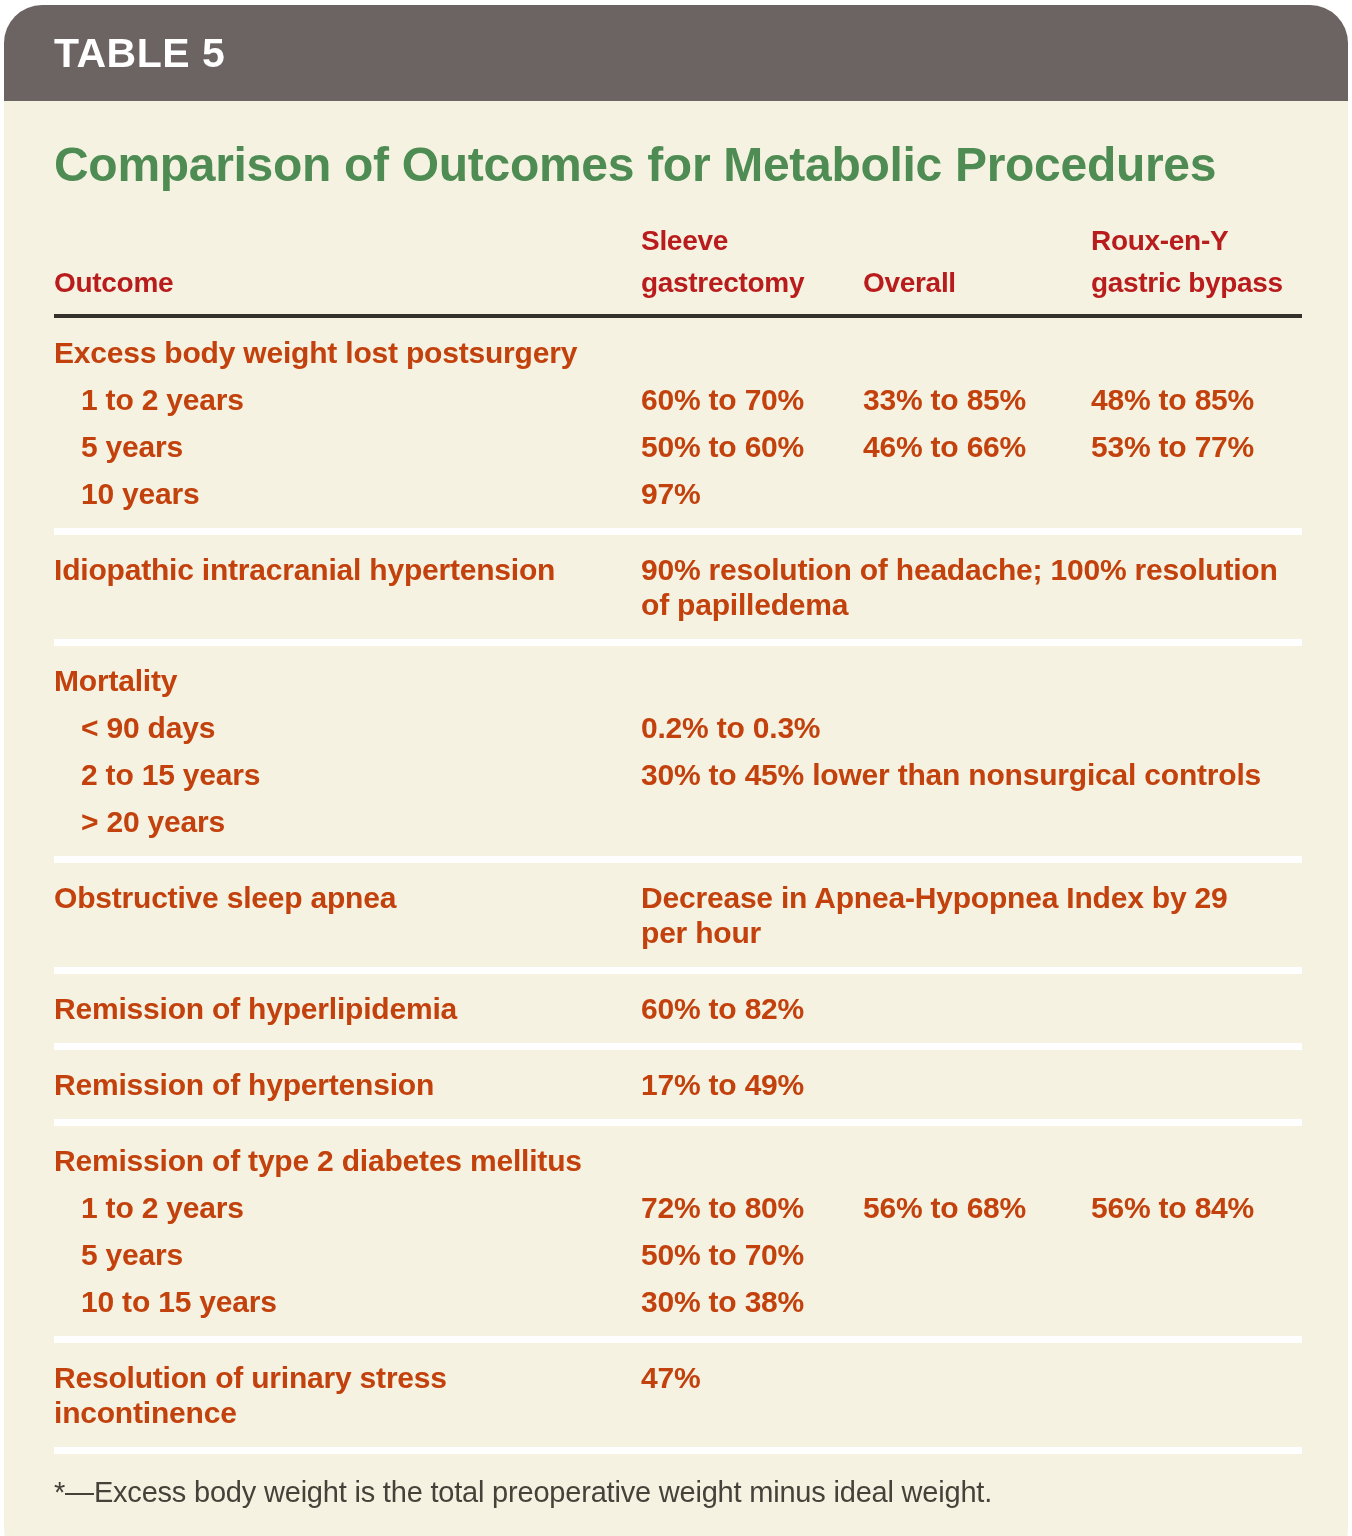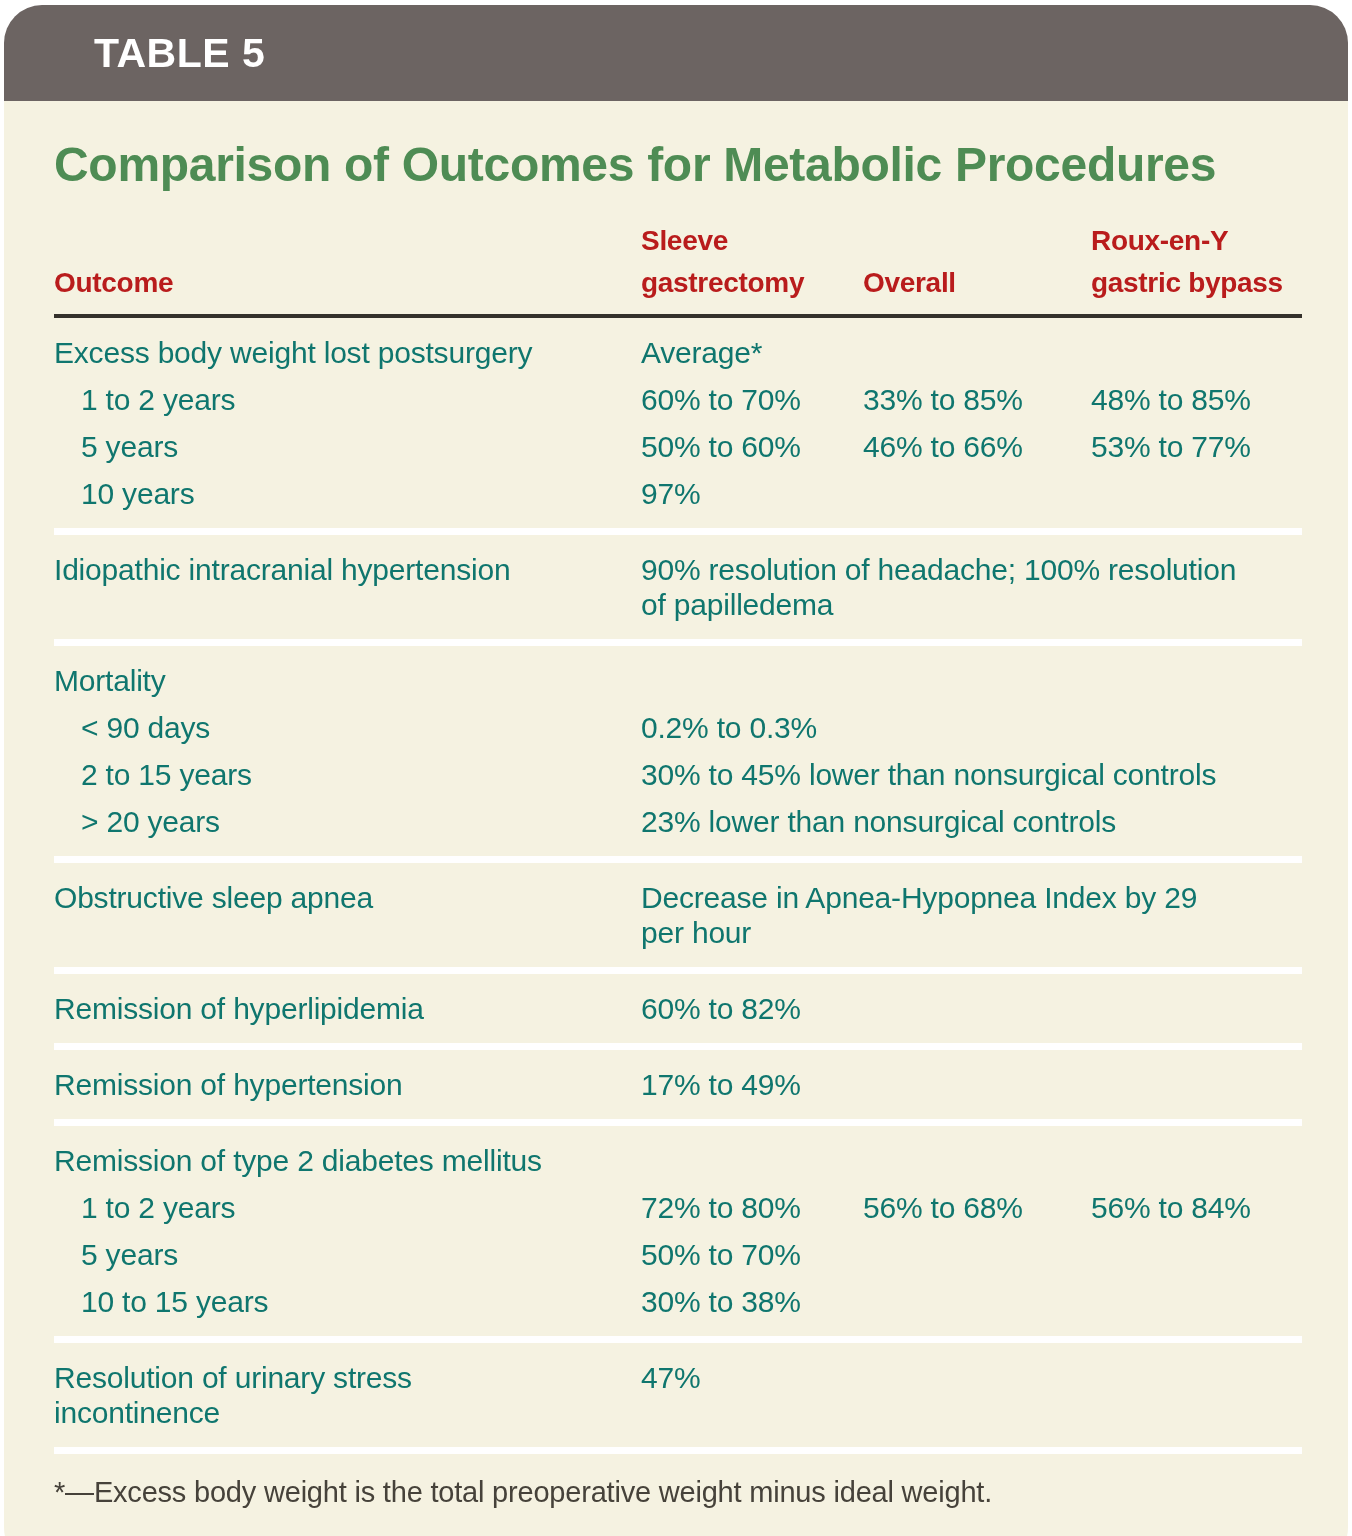--- a/index.html
+++ b/index.html
@@ -21,21 +21,20 @@
     display: flex;
     align-items: center;
     padding-left: 50px;
     box-sizing: border-box;
   }
   .table-label {
     color: #ffffff;
     font-size: 41px;
     font-weight: 700;
     letter-spacing: 0.5px;
-    margin-left: 40px;
   }
   .card-body {
     background: #f5f2e1;
     border-radius: 0 0 46px 46px;
     padding: 24px 46px 46px 50px;
     box-sizing: border-box;
     color: #3d3a32;
   }
   .table-title {
     color: #4e8c54;
@@ -61,22 +60,23 @@
     color: #b91c1c;
     letter-spacing: -0.3px;
     padding-right: 14px;
   }
   .section { padding: 11px 0; }
   .cell {
     font-size: 30px;
     line-height: 35px;
     padding: 6px 10px 6px 0;
     white-space: pre-line;
-    color: #0f766e;
+    color: #c2410c;
     letter-spacing: -0.2px;
+    font-weight: bold;
   }
   .indent { padding-left: 27px; }
   .span2 { grid-column: 2 / 5; }
   .divider { height: 7px; background: #ffffff; }
   .footnotes { padding-top: 20px; }
   .footnote {
     font-size: 29px;
     line-height: 36px;
     color: #46423a;
     letter-spacing: -0.2px;
@@ -97,21 +97,20 @@
     <div class="grid-row thead">
       <div class="th">Outcome</div>
       <div class="th">Sleeve gastrectomy</div>
       <div class="th">Overall</div>
       <div class="th">Roux-en-Y gastric bypass</div>
     </div>
 
     <div class="section">
       <div class="grid-row">
         <div class="cell">Excess body weight lost postsurgery</div>
-        <div class="cell">Average*</div>
       </div>
       <div class="grid-row">
         <div class="cell indent">1 to 2 years</div>
         <div class="cell">60% to 70%</div>
         <div class="cell">33% to 85%</div>
         <div class="cell">48% to 85%</div>
       </div>
       <div class="grid-row">
         <div class="cell indent">5 years</div>
         <div class="cell">50% to 60%</div>
@@ -143,21 +142,20 @@
       <div class="grid-row">
         <div class="cell indent">&lt; 90 days</div>
         <div class="cell">0.2% to 0.3%</div>
       </div>
       <div class="grid-row">
         <div class="cell indent">2 to 15 years</div>
         <div class="cell span2">30% to 45% lower than nonsurgical controls</div>
       </div>
       <div class="grid-row">
         <div class="cell indent">&gt; 20 years</div>
-        <div class="cell span2">23% lower than nonsurgical controls</div>
       </div>
     </div>
 
     <div class="divider"></div>
 
     <div class="section">
       <div class="grid-row">
         <div class="cell">Obstructive sleep apnea</div>
         <div class="cell span2">Decrease in Apnea-Hypopnea Index by 29
 per hour</div>

